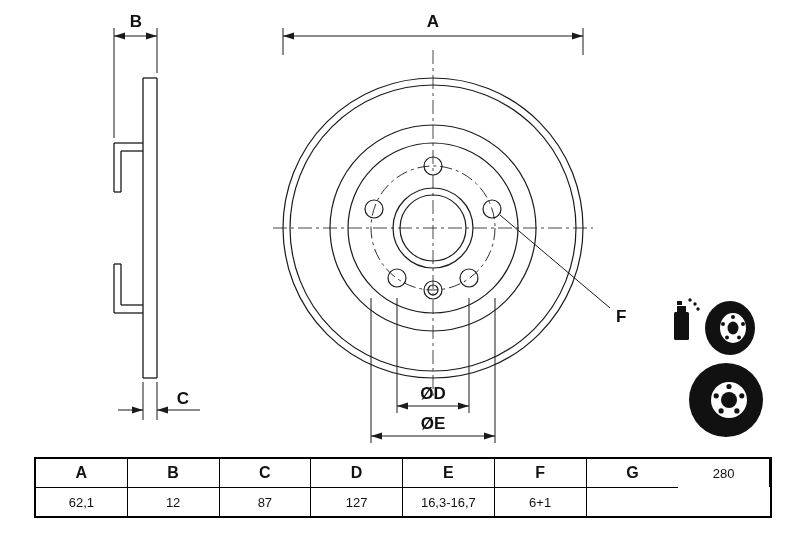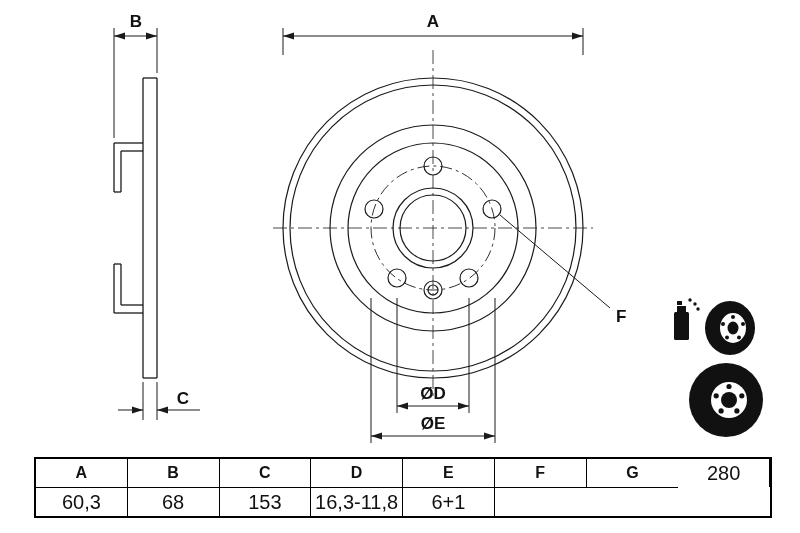--- a/index.html
+++ b/index.html
@@ -13,21 +13,21 @@
     font-size:17px;font-weight:600;fill:#111;
   }
   .spec-table{
     position:absolute;left:34px;top:457px;width:734px;
     border:2px solid #000;display:grid;
     grid-template-columns:repeat(8,1fr);
     background:#fff;
   }
   .cell{
     height:28px;display:flex;align-items:center;justify-content:center;
-    border-right:1px solid #000;font-size:20px;color:#111;
+    border-right:1px solid #000;font-size:13px;color:#111;
   }
   .cell.last{border-right:none;}
   .cell.hdr{border-bottom:1px solid #000;font-weight:700;font-size:16px;}
 </style>
 </head>
 <body>
 
 <div class="page">
 
   <svg class="drawing-svg" width="800" height="455" viewBox="0 0 800 455">
@@ -159,21 +159,22 @@
   <div class="spec-table">
     <div class="cell hdr">A</div>
     <div class="cell hdr">B</div>
     <div class="cell hdr">C</div>
     <div class="cell hdr">D</div>
     <div class="cell hdr">E</div>
     <div class="cell hdr">F</div>
     <div class="cell hdr last">G</div>
 
     <div class="cell">280</div>
-    <div class="cell">60,3</div>
-    <div class="cell">68</div>
-    <div class="cell">153</div>
-    <div class="cell">16,3-11,8</div>
+    <div class="cell">62,1</div>
+    <div class="cell">12</div>
+    <div class="cell">87</div>
+    <div class="cell">127</div>
+    <div class="cell">16,3-16,7</div>
     <div class="cell">6+1</div>
     <div class="cell last"></div>
   </div>
 
 </div>
 
 </body></html>

